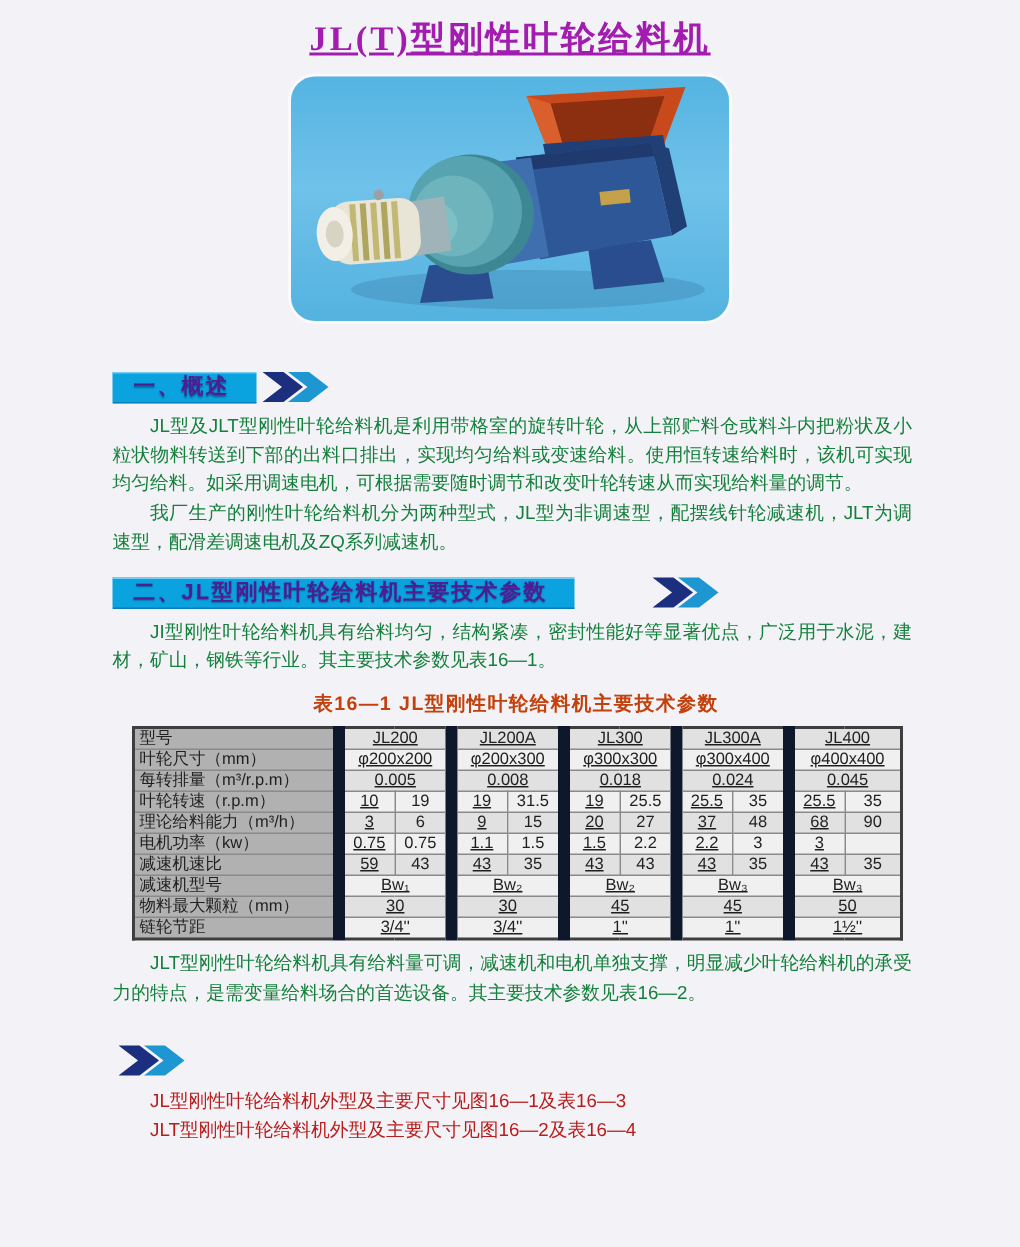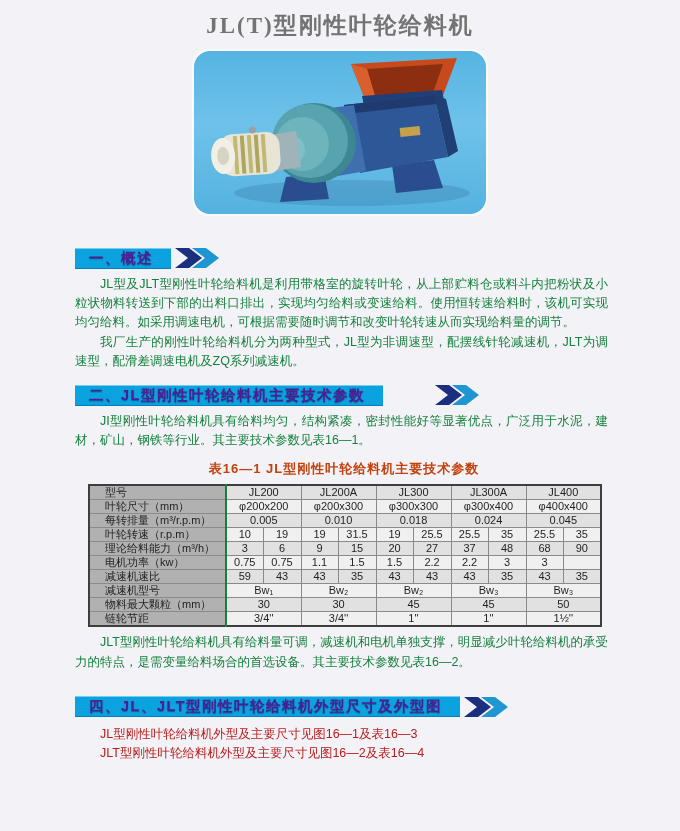--- a/index.html
+++ b/index.html
@@ -7,22 +7,22 @@
     width:680px;height:831px;
     background:var(--page-bg,#f3f2f6);
     font-family:"Liberation Sans",sans-serif;
     color:#3a3a3a;
     position:relative;overflow:hidden;
   }
   .page{padding-top:6px;}
   .doc-title{
     text-align:center;
     font-family:"Liberation Serif",serif;
-    font-weight:bold;font-size:23px;color:#737373;
-    letter-spacing:2px;margin:4px 0 10px 0;
+    font-weight:bold;font-size:23px;color:#a21caf;
+    letter-spacing:2px;margin:4px 0 10px 0;text-decoration:underline;
   }
   
   .photo-card{
     width:292px;height:163px;margin:0 auto;
     border-radius:16px;overflow:hidden;position:relative;
     background:linear-gradient(180deg,#55b4e1 0%,#6fc2ea 45%,#54b2df 100%);
     box-shadow:0 0 0 2px rgba(255,255,255,.55);
   }
   .photo-card svg{position:absolute;left:0;top:0;}
   
@@ -51,22 +51,22 @@
   }
   .table-wrap{margin-left:13px;}
   #spec-table{border-collapse:collapse;table-layout:fixed;width:512px;border:2px solid #3e3e3e;background:#fff;}
   #spec-table td{
     border:1px solid #8a8a8a;height:13px;font-size:11px;line-height:13px;
     text-align:center;padding:0 1px;color:#1f1f1f;overflow:hidden;white-space:nowrap;
   }
   #spec-table tbody tr:nth-child(odd) td.c{background:#e1e1e1;}
   #spec-table tbody tr:nth-child(even) td.c{background:#f0f0f0;}
   #spec-table td.hc{background:#b1b1b1;}
-  #spec-table td.label{background:#b1b1b1;text-align:left;padding:0 2px 0 15px;border-right:2px solid #15803d;}
-  #spec-table td.gs{border-left:1px solid #0f172a;}
+  #spec-table td.label{background:#b1b1b1;text-align:left;padding:0 2px 0 3px;border-right:2px solid #b91c1c;}
+  #spec-table td.gs{border-left:8px solid #0f172a;text-decoration:underline;}
   .s4-line{font-size:12.5px;line-height:19.5px;margin:0;text-indent:2em;color:#b91c1c;}
   .mt-s4{margin-top:7px;}
 </style>
 </head>
 <body>
 
 <div class="page">
 
   <div class="doc-title">JL(T)型刚性叶轮给料机</div>
 
@@ -165,21 +165,21 @@
               <td class="label">叶轮尺寸（mm）</td>
               <td class="c gs" colspan="2">φ200x200</td>
               <td class="c gs" colspan="2">φ200x300</td>
               <td class="c gs" colspan="2">φ300x300</td>
               <td class="c gs" colspan="2">φ300x400</td>
               <td class="c gs" colspan="2">φ400x400</td>
             </tr>
             <tr>
               <td class="label">每转排量（m³/r.p.m）</td>
               <td class="c gs" colspan="2">0.005</td>
-              <td class="c gs" colspan="2">0.010</td>
+              <td class="c gs" colspan="2">0.008</td>
               <td class="c gs" colspan="2">0.018</td>
               <td class="c gs" colspan="2">0.024</td>
               <td class="c gs" colspan="2">0.045</td>
             </tr>
             <tr>
               <td class="label">叶轮转速（r.p.m）</td>
               <td class="c gs">10</td>
               <td class="c">19</td>
               <td class="c gs">19</td>
               <td class="c">31.5</td>
@@ -256,21 +256,20 @@
           </tbody>
       </table>
     </div>
   </div>
 
   <div class="content mt-para">
     <p class="para">JLT型刚性叶轮给料机具有给料量可调，减速机和电机单独支撑，明显减少叶轮给料机的承受力的特点，是需变量给料场合的首选设备。其主要技术参数见表16—2。</p>
   </div>
 
   <div class="banner" style="margin-top:24px;">
-    <div class="banner-label">四、JL、JLT型刚性叶轮给料机外型尺寸及外型图</div>
     <svg class="chev" width="50" height="24" viewBox="0 0 50 24">
       <polygon points="0,2 14,2 27,12 14,22 0,22 13,12" style="fill:var(--chevron-navy,#1c2f7e)"></polygon>
       <polygon points="17,2 31,2 44,12 31,22 17,22 30,12" style="fill:var(--chevron-blue,#1e96d2)"></polygon>
     </svg>
   </div>
   <div class="content mt-s4">
     <p class="s4-line">JL型刚性叶轮给料机外型及主要尺寸见图16—1及表16—3</p>
     <p class="s4-line">JLT型刚性叶轮给料机外型及主要尺寸见图16—2及表16—4</p>
   </div>
 

